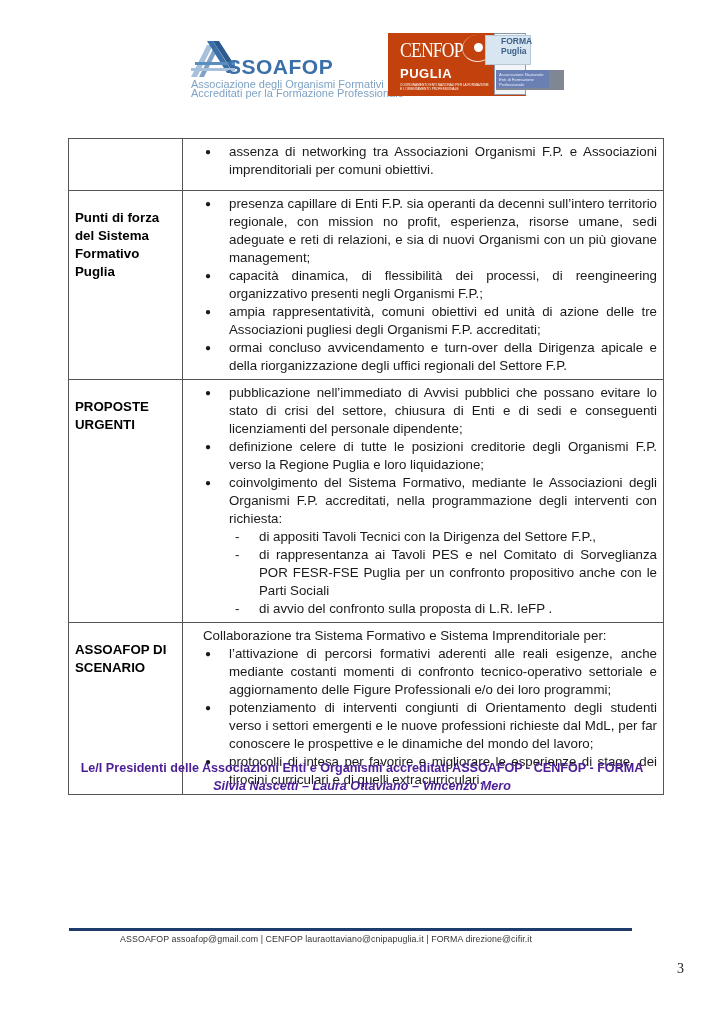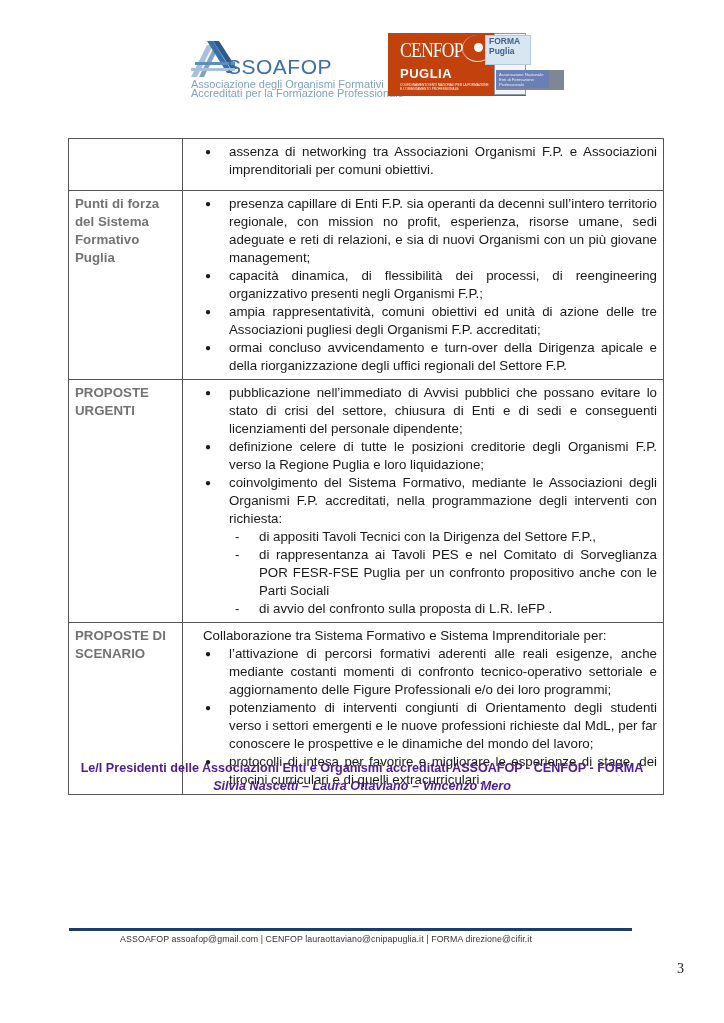--- a/index.html
+++ b/index.html
@@ -2,41 +2,41 @@
 <html><head>
 <meta charset="utf-8">
 <style>
   html, body { margin: 0; padding: 0; background: #ffffff; }
   body { width: 724px; height: 1023px; position: relative; overflow: hidden; font-family: "Liberation Sans", "DejaVu Sans", sans-serif; color: #1a1a1a; }
 
   
   .logos { position: absolute; top: 33px; left: 0; width: 724px; height: 70px; }
   .logo-assoafop { position: absolute; left: 175px; top: 4px; width: 160px; height: 64px; }
   .logo-assoafop .mark { position: absolute; left: 2px; top: 2px; width: 60px; height: 40px; }
-  .logo-assoafop .name { position: absolute; left: 52px; top: 18px; font-weight: normal; font-size: 21px; color: #3a6fa8; letter-spacing: 0.5px; }
+  .logo-assoafop .name { position: absolute; left: 52px; top: 18px; font-weight: bold; font-size: 21px; color: #3a6fa8; letter-spacing: 0.5px; }
   .logo-assoafop .sub { position: absolute; left: 16px; top: 43px; font-size: 11px; font-weight: normal; color: #7fa2c4; line-height: 9px; white-space: nowrap; }
 
   .logo-cenfop { position: absolute; left: 348px; top: 0; width: 138px; height: 63px; background: #c2410c; margin-left: 40px; }
   .logo-cenfop .big { position: absolute; left: 12px; top: 4px; font-family: "Liberation Serif", serif; font-size: 22px; color: #ffffff; letter-spacing: -1px; transform: scaleX(0.8); transform-origin: left; }
   .logo-cenfop .circle { position: absolute; left: 86px; top: 10px; width: 9px; height: 9px; border-radius: 50%; background: #ffffff; }
   .logo-cenfop .arc { position: absolute; left: 74px; top: 2px; width: 30px; height: 26px; border-radius: 50%; border-bottom: 1px solid rgba(255,255,255,0.85); border-left: 1px solid rgba(255,255,255,0.5); }
   .logo-cenfop .puglia { position: absolute; left: 12px; top: 33px; font-weight: bold; font-size: 13px; color: #ffffff; letter-spacing: 0.5px; }
   .logo-cenfop .tiny { position: absolute; left: 12px; top: 50px; font-size: 3.2px; color: #ffffff; line-height: 4px; white-space: nowrap; }
 
   .logo-forma { position: absolute; left: 484px; top: 0; width: 85px; height: 62px; }
   .logo-forma .frame { position: absolute; left: 10px; top: 0; width: 32px; height: 62px; border: 1px solid #8c9aaa; box-sizing: border-box; background: #f2f4f7; }
   .logo-forma .top { position: absolute; left: 1px; top: 2px; width: 46px; height: 30px; background: #d8e6f2; border: 1px solid #b7c8d8; box-sizing: border-box; }
-  .logo-forma .top span { display: block; font-size: 8.5px; font-weight: bold; color: #3e5f88; padding-left: 3px; line-height: 10px; }
+  .logo-forma .top span { display: block; font-size: 8.5px; font-weight: bold; color: #3e5f88; padding-left: 15px; line-height: 10px; }
   .logo-forma .bot { position: absolute; left: 12px; top: 37px; width: 68px; height: 20px; background: #7f8794; }
   .logo-forma .bot span { display: block; font-size: 4.2px; color: #e6eef8; padding: 2px 0 0 3px; line-height: 5px; background: #6a7fb4; width: 50px; height: 16px; }
 
   
   .doc-table { position: absolute; left: 68px; top: 138px; width: 596px; border-collapse: collapse; font-size: 13.3px; line-height: 18px; }
   .doc-table td { border: 1px solid #555555; vertical-align: top; }
-  .doc-table td.label { width: 101px; padding: 4px 6px; color: #737373; font-weight: bold; margin-top: 20px; }
+  .doc-table td.label { width: 101px; padding: 18px 6px; color: #000000; font-weight: bold; margin-top: 20px; }
   .doc-table td.content { padding: 4px 6px 4px 20px; text-align: justify; }
   .doc-table ul { margin: 0; padding: 0; list-style: none; }
   .doc-table li.bullet { position: relative; padding-left: 26px; }
   .doc-table li.bullet::before { content: "\25CF"; position: absolute; left: 2px; top: 0; font-size: 10px; }
   .doc-table li.dash { position: relative; padding-left: 56px; }
   .doc-table li.dash::before { content: "-"; position: absolute; left: 32px; top: 0; }
   .doc-table .intro { display: block; }
 
   
   .sig { position: absolute; left: 0; width: 724px; text-align: center; font-weight: bold; color: #4c1d95; font-size: 12.6px; }
@@ -127,21 +127,21 @@
           <li class="bullet">definizione celere di tutte le posizioni creditorie degli Organismi F.P. verso la Regione Puglia e loro liquidazione;</li>
           <li class="bullet">coinvolgimento del Sistema Formativo, mediante le Associazioni degli Organismi F.P. accreditati, nella programmazione degli interventi con richiesta:</li>
           <li class="dash">di appositi Tavoli Tecnici con la Dirigenza del Settore F.P.,</li>
           <li class="dash">di rappresentanza ai Tavoli PES e nel Comitato di Sorveglianza POR FESR-FSE Puglia per un confronto propositivo anche con le Parti Sociali</li>
           <li class="dash">di avvio del confronto sulla proposta di L.R. IeFP .</li>
         </ul>
       </td>
     </tr>
 
     <tr style="height:172px;">
-      <td class="label">PROPOSTE DI SCENARIO</td>
+      <td class="label">ASSOAFOP DI SCENARIO</td>
       <td class="content">
         <span class="intro">Collaborazione tra Sistema Formativo e Sistema Imprenditoriale per:</span>
         <ul>
           <li class="bullet">l’attivazione di percorsi formativi aderenti alle reali esigenze, anche mediante costanti momenti di confronto tecnico-operativo settoriale e aggiornamento delle Figure Professionali e/o dei loro programmi;</li>
           <li class="bullet">potenziamento di interventi congiunti di Orientamento degli studenti verso i settori emergenti e le nuove professioni richieste dal MdL, per far conoscere le prospettive e le dinamiche del mondo del lavoro;</li>
           <li class="bullet">protocolli di intesa per favorire e migliorare le esperienze di stage, dei tirocini curriculari e di quelli extracurriculari.</li>
         </ul>
       </td>
     </tr>
   </tbody>

